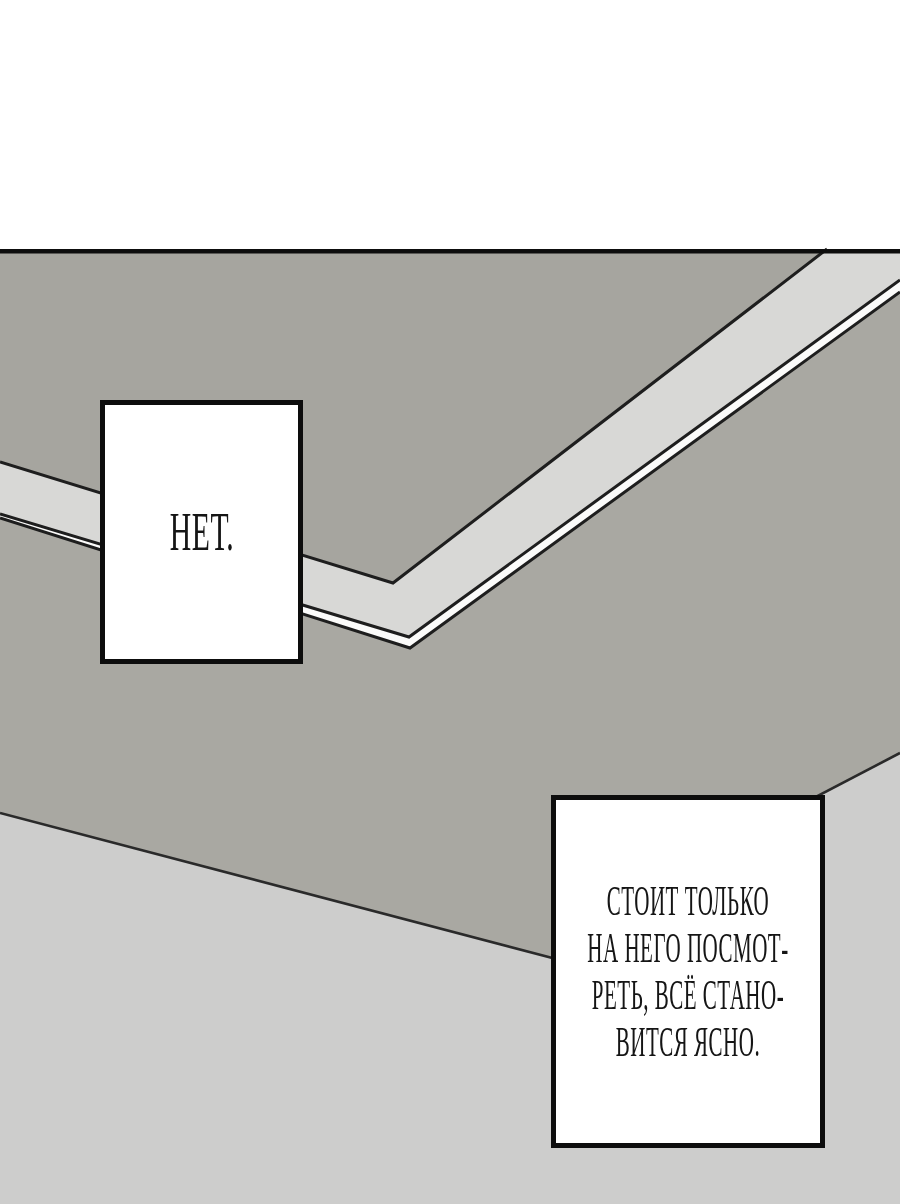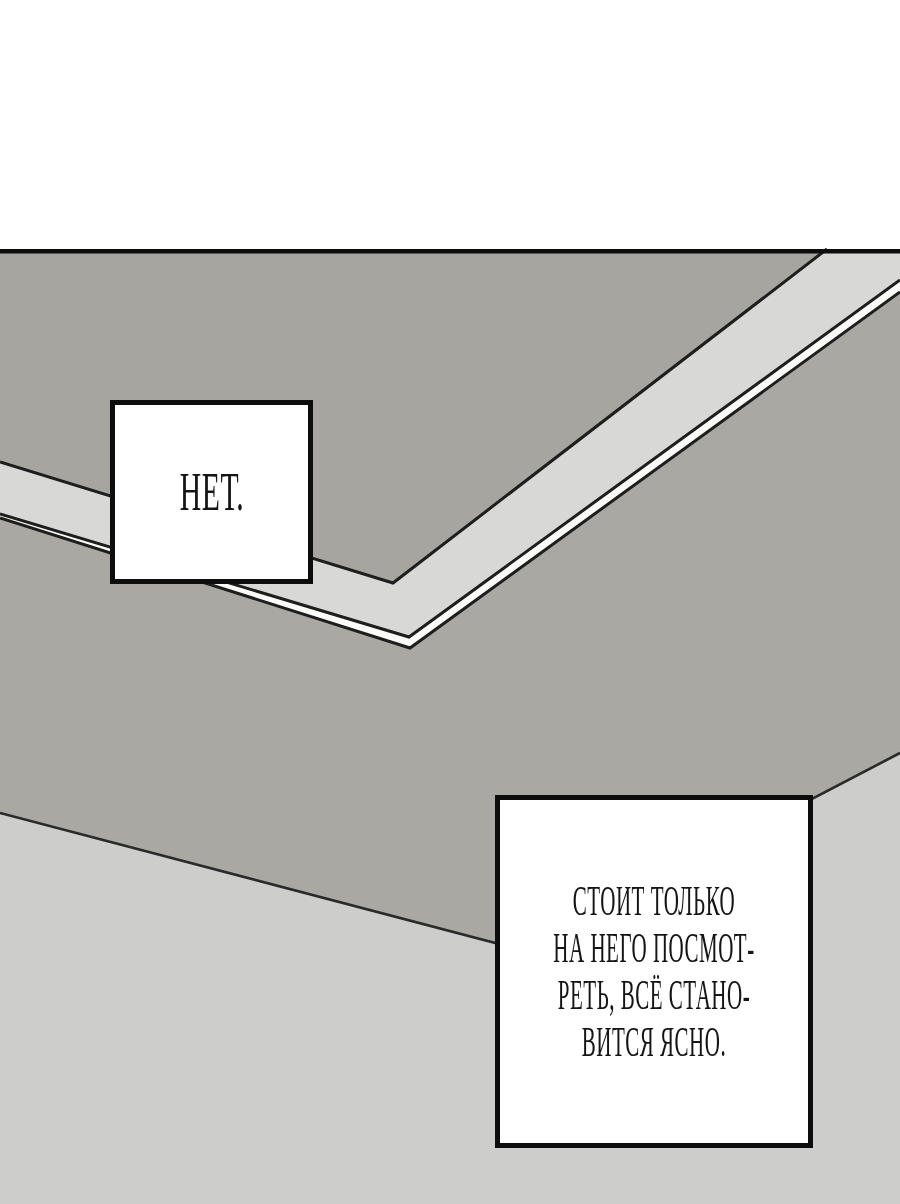--- a/index.html
+++ b/index.html
@@ -34,29 +34,29 @@
     stroke-width: 2.6;
     stroke: #2a2a2a;
   }
   .bubble {
     position: absolute;
     box-sizing: border-box;
     background: #ffffff;
     border: 5px solid #0d0d0d;
   }
   .bubble-net {
-    left: 110px;
+    left: 100px;
     top: 400px;
     width: 203px;
-    height: 184px;
+    height: 264px;
   }
   .bubble-explanation {
-    left: 495px;
+    left: 551px;
     top: 795px;
-    width: 318px;
+    width: 274px;
     height: 353px;
   }
   .bubble-text-center {
     position: absolute;
     left: 50%;
     top: 50%;
     color: #151515;
     text-align: center;
     white-space: nowrap;
   }

